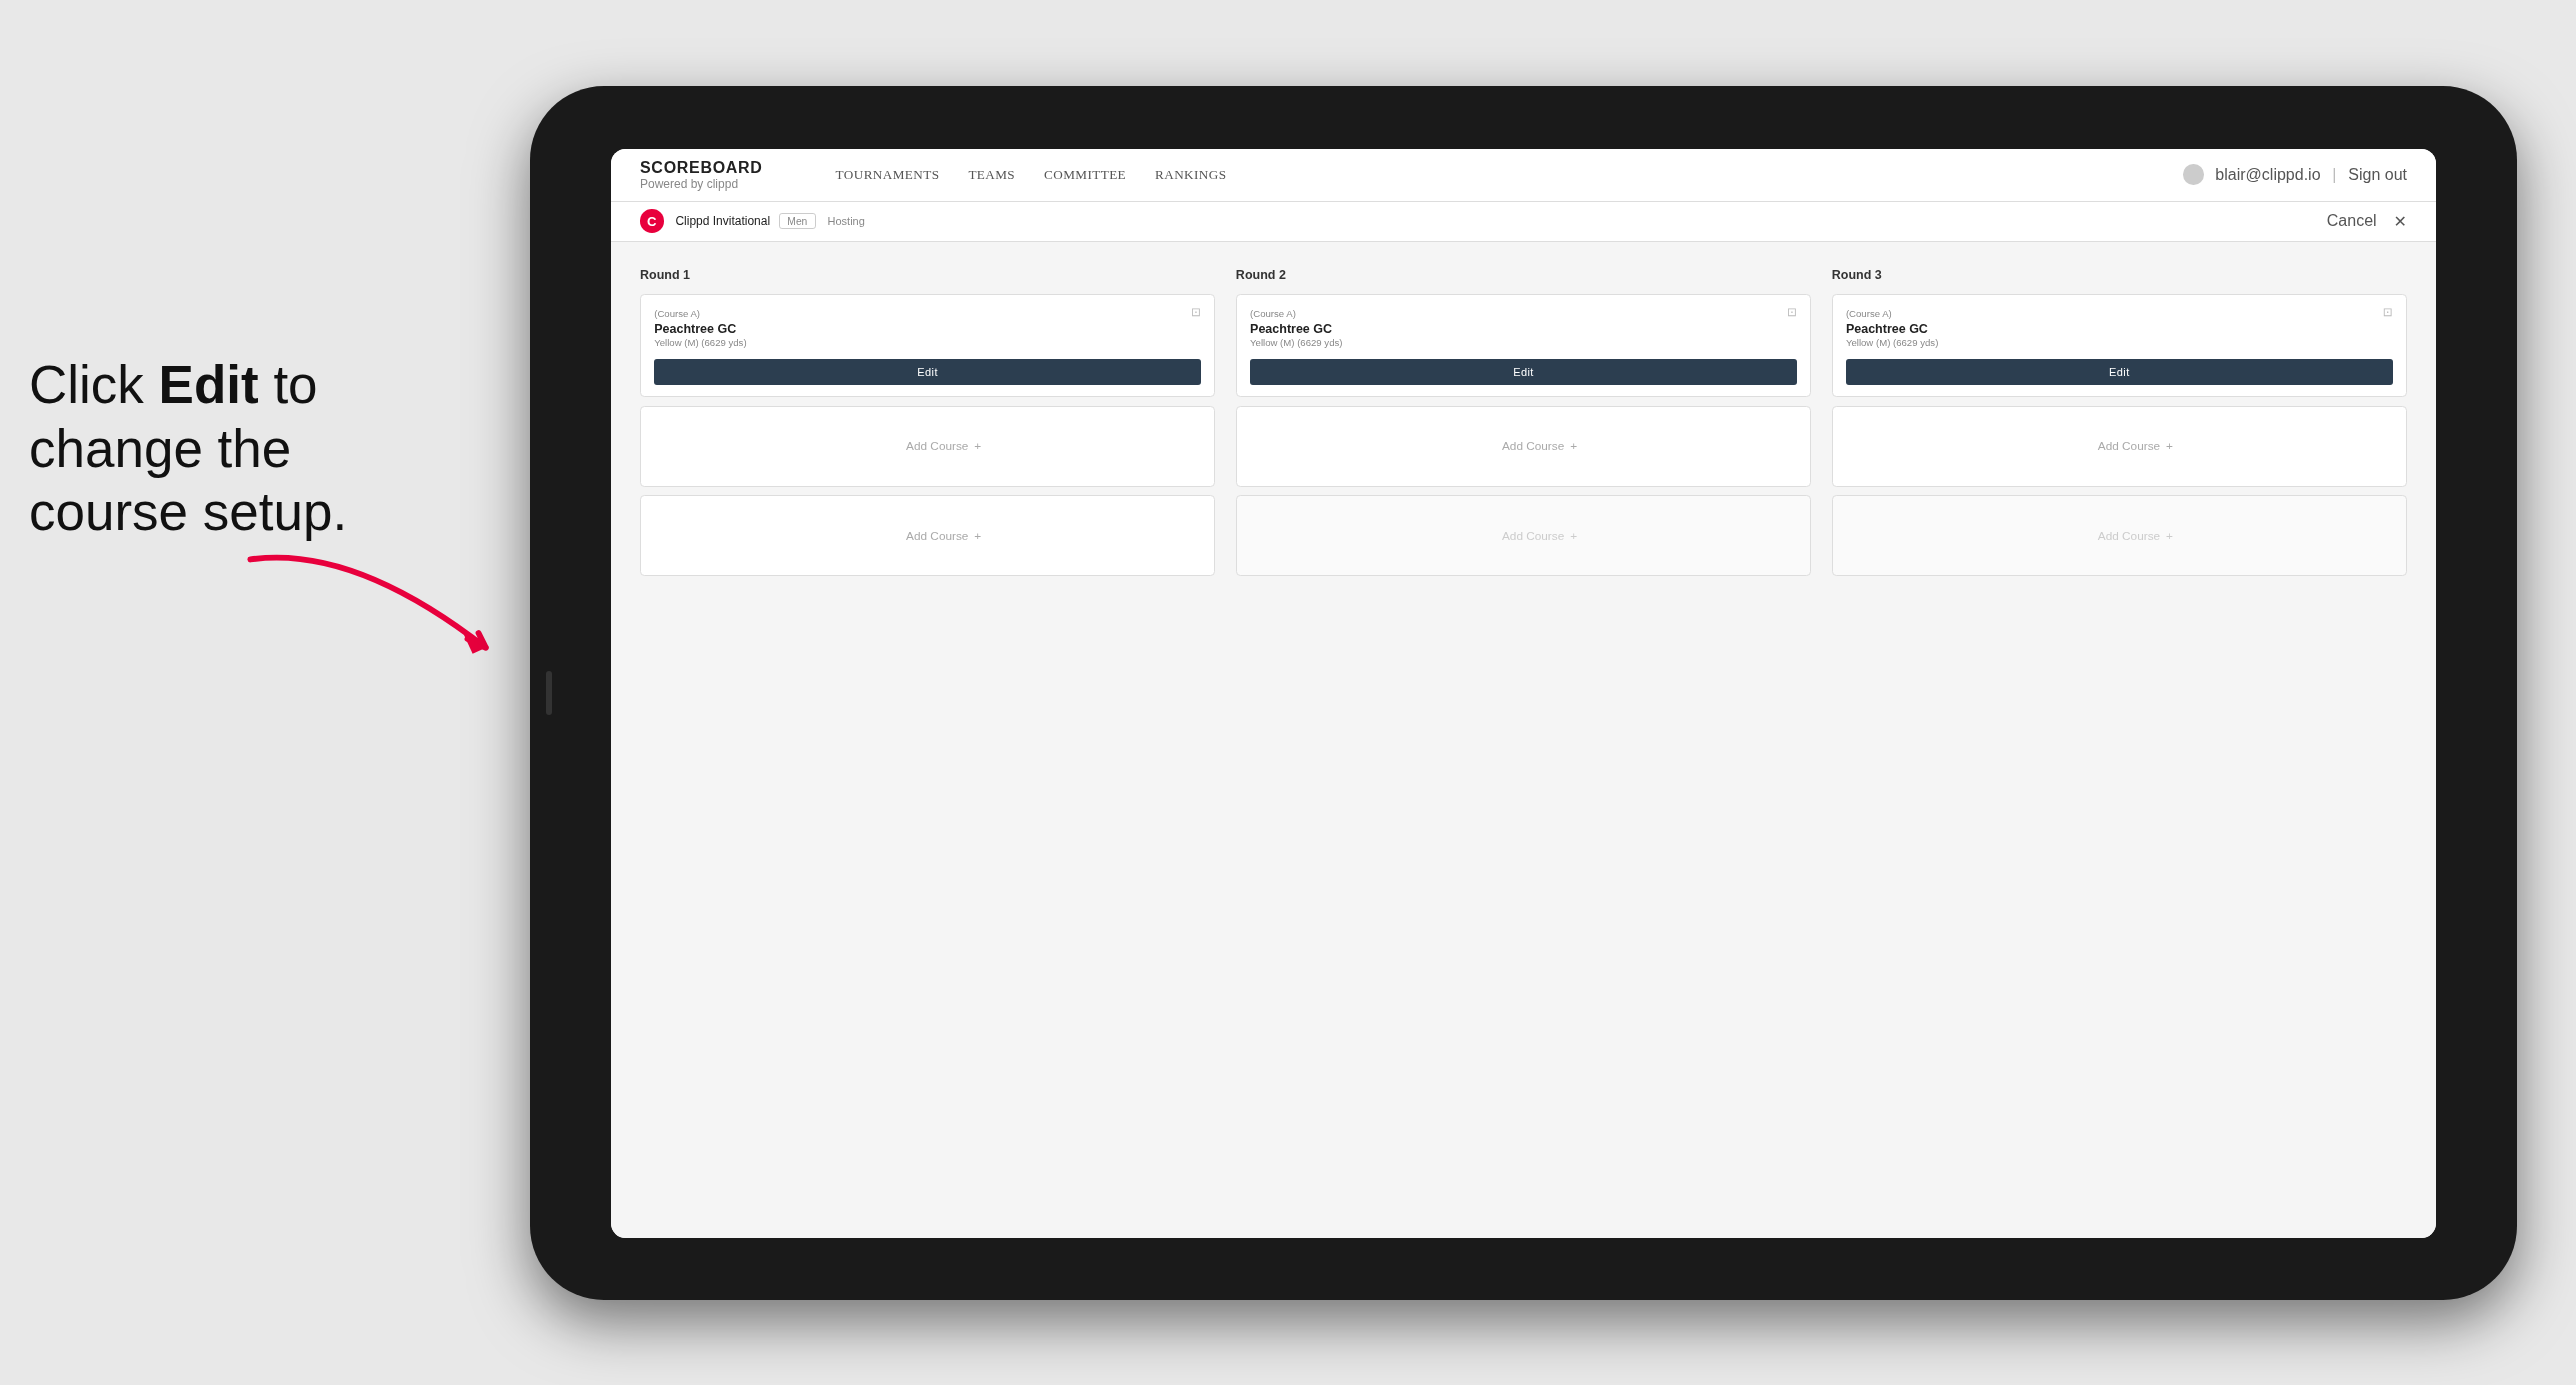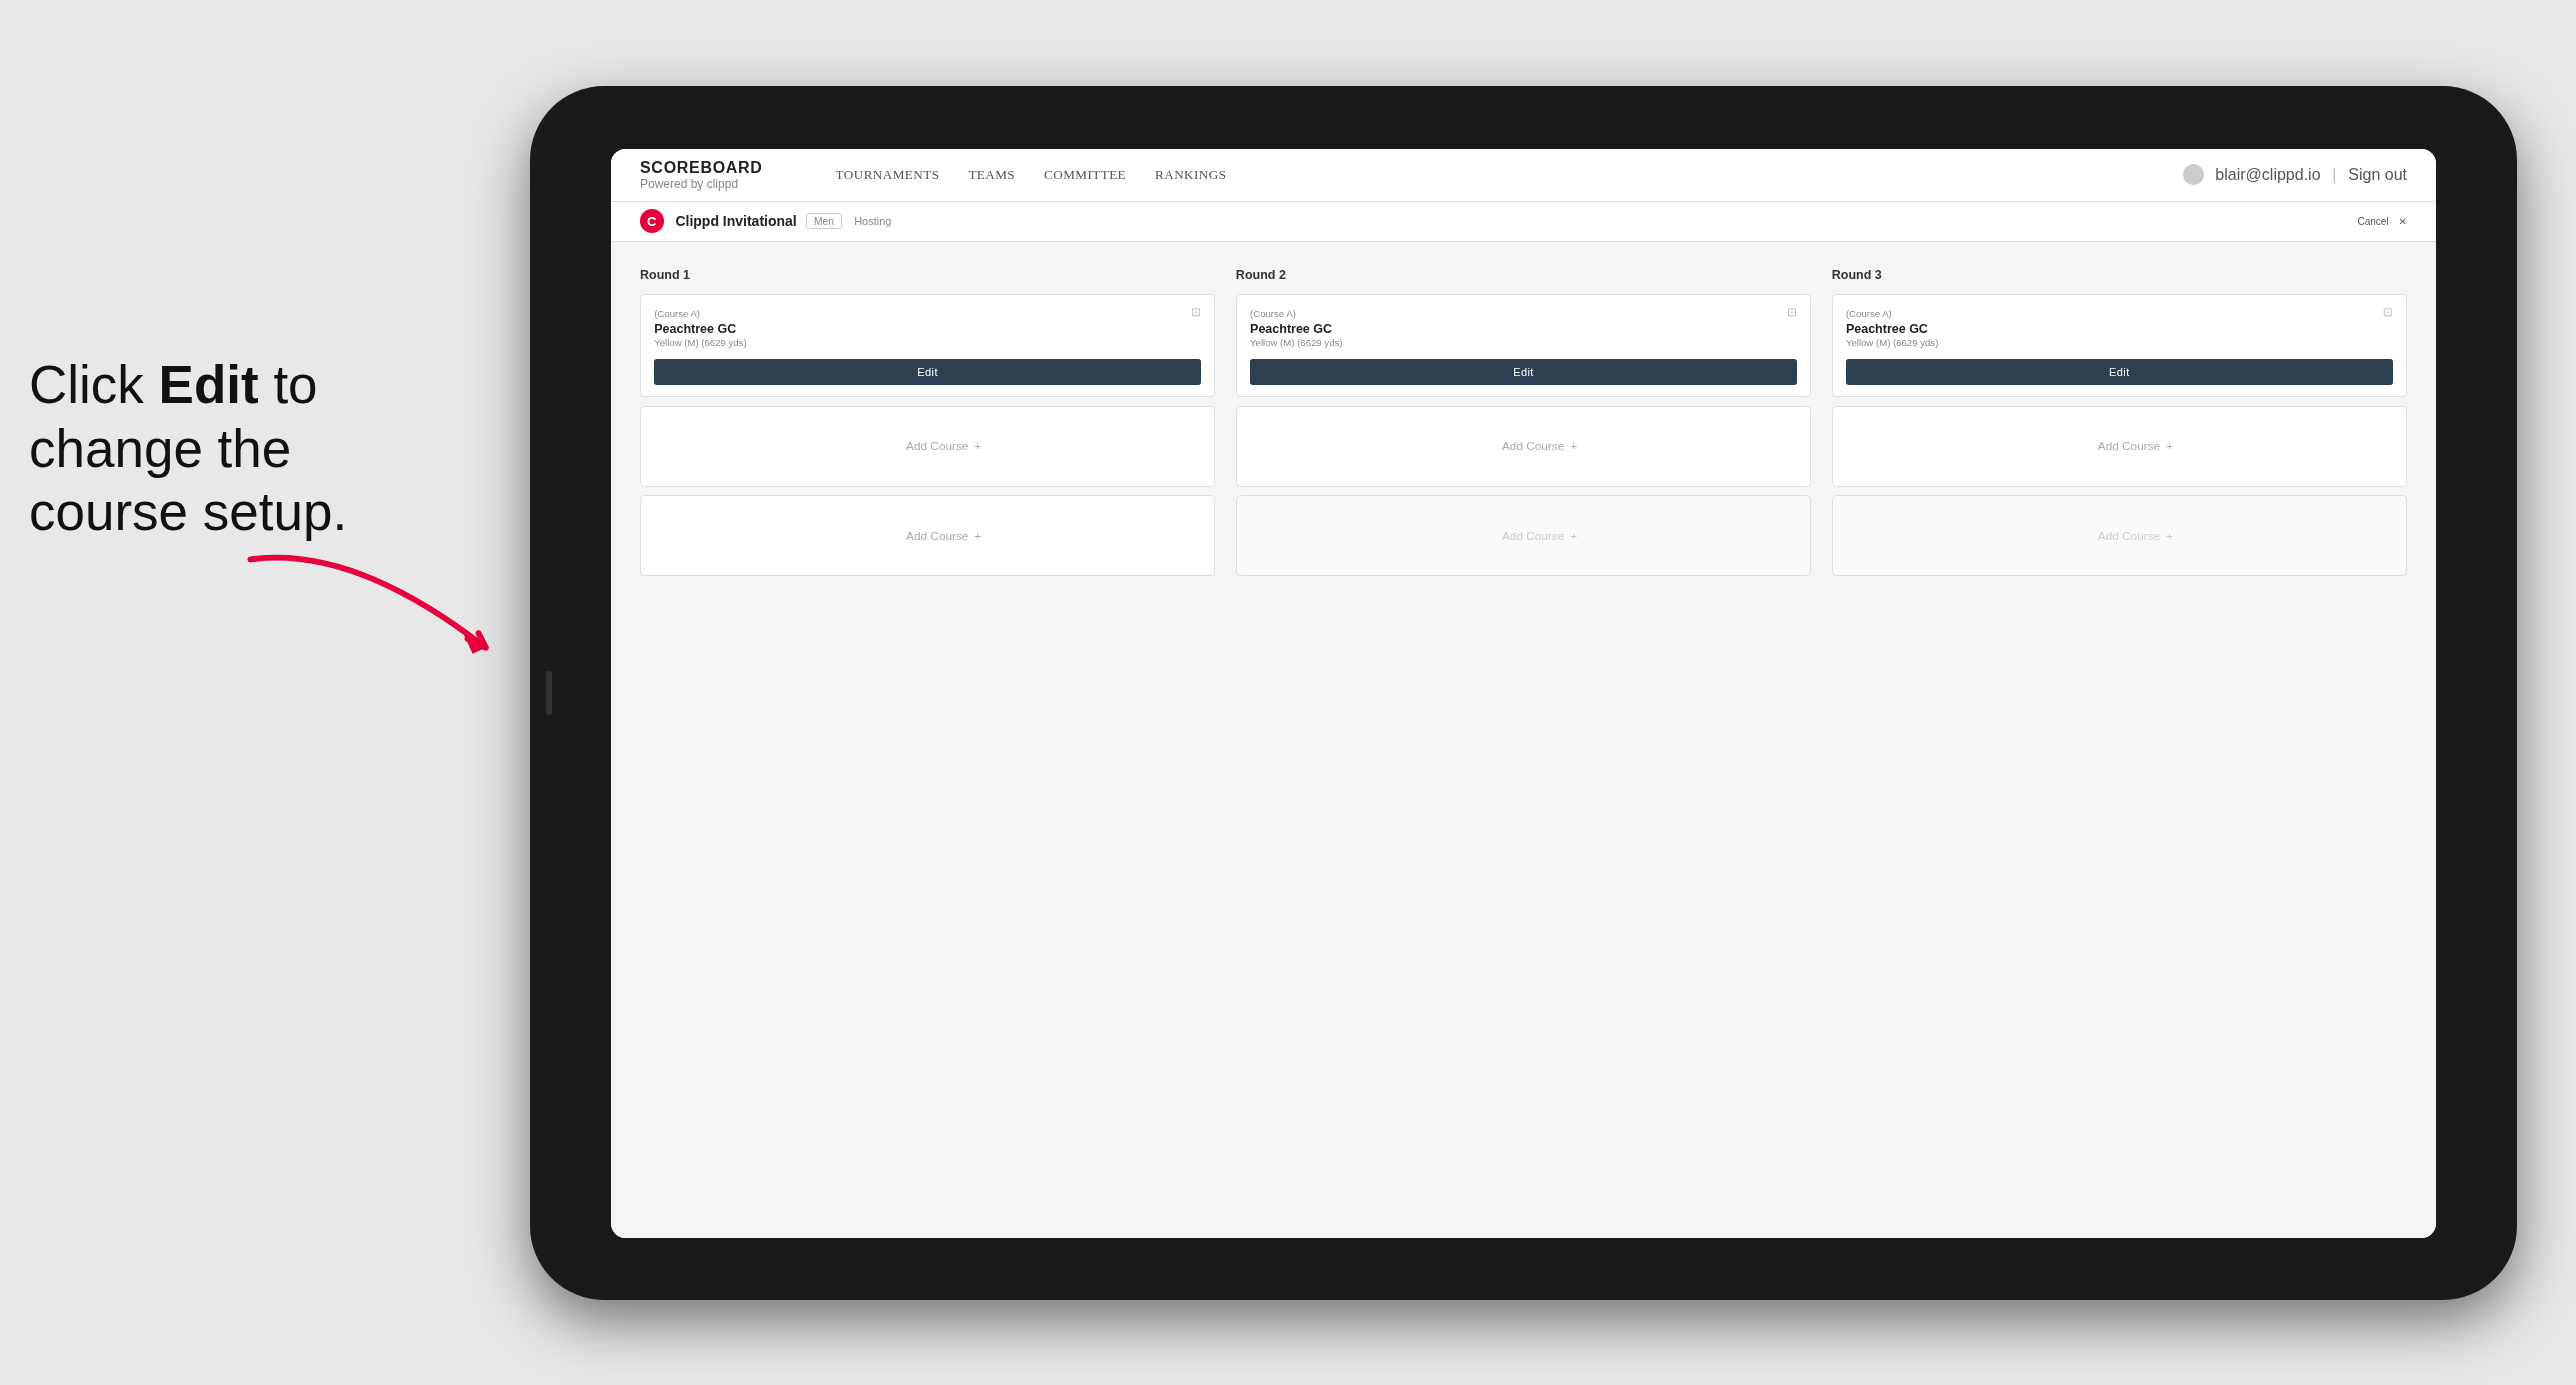--- a/index.html
+++ b/index.html
@@ -130,48 +130,48 @@
       align-items: center;
       justify-content: center;
       color: #fff;
       font-weight: 900;
       font-size: 13.2px;
       margin-right: 11.8px;
       flex-shrink: 0;
     }
 
     .tournament-name {
-      font-size: 14px;
+      font-size: 12px;
       color: #222;
-      font-weight: 700;
+      font-weight: 400;
     }
 
     .tournament-badge {
       margin-left: 8.8px;
       font-size: 10.3px;
       color: #888;
       border: 0.7px solid #ccc;
       padding: 1.5px 7.4px;
       border-radius: 2.9px;
     }
 
     .tournament-status {
       margin-left: 11.8px;
       font-size: 11px;
       color: #888;
     }
 
     .cancel-btn {
       margin-left: auto;
-      font-size: 10px;
+      font-size: 16px;
       color: #555;
       cursor: pointer;
       display: flex;
       align-items: center;
-      gap: 10px;
+      gap: 17px;
     }
 
     
     .tab-bar {
       background: #2c3e50;
       height: 38px;
       display: flex;
       align-items: center;
       padding: 0 29px;
       gap: 2.9px;

